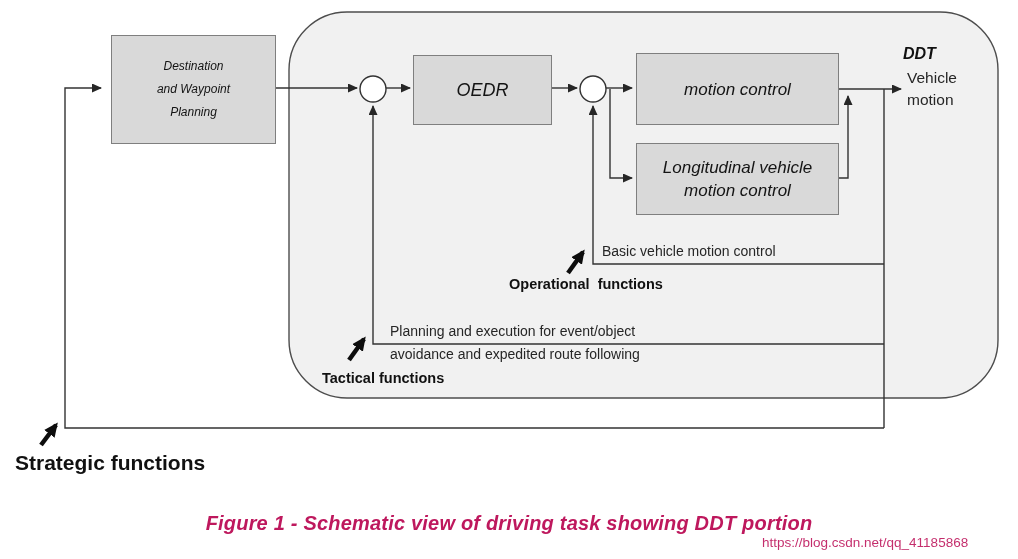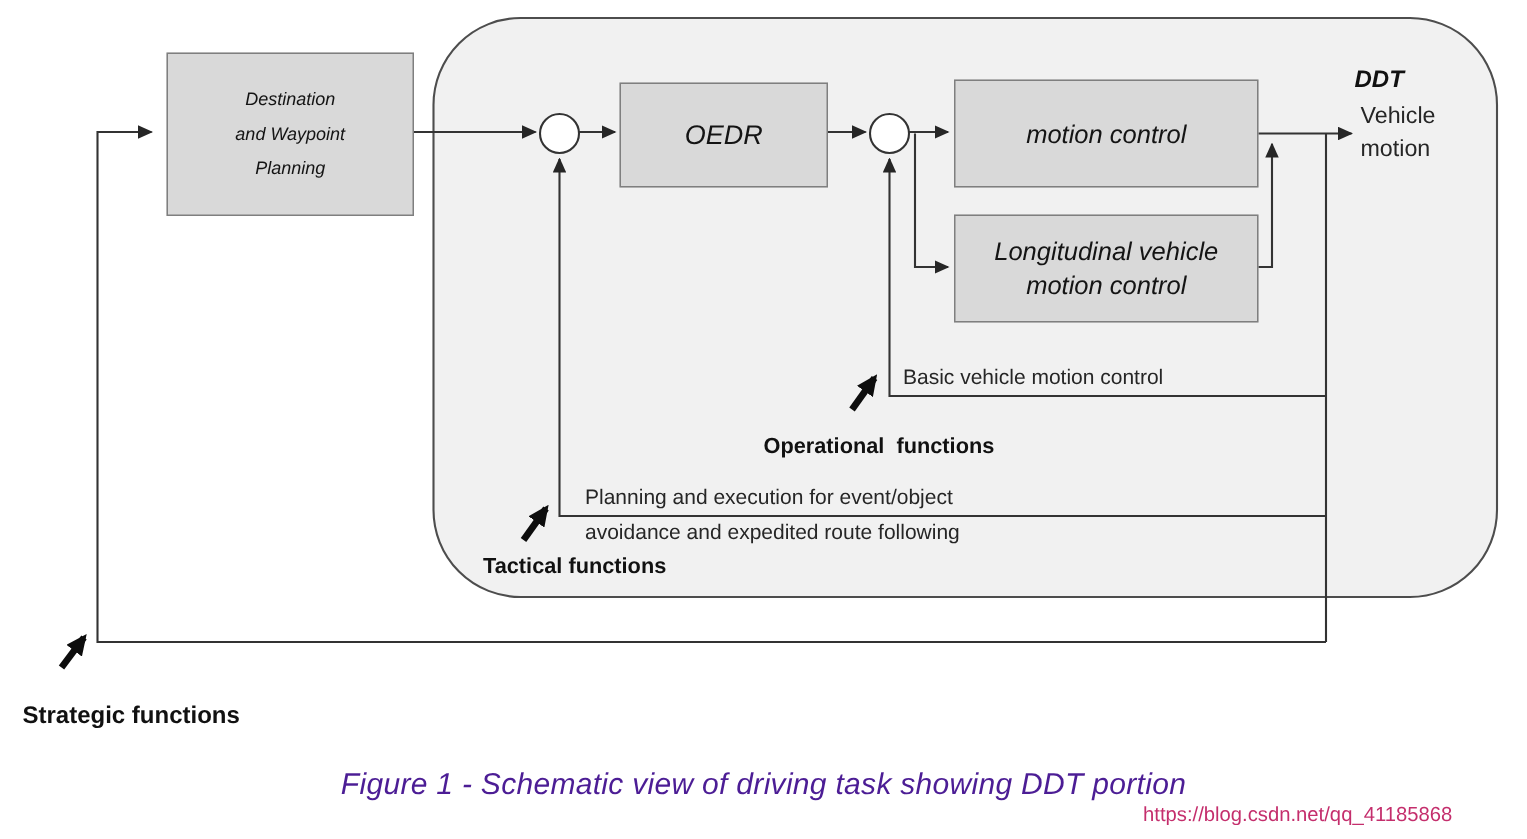--- a/index.html
+++ b/index.html
@@ -25,30 +25,30 @@
   .lbl{position:absolute;white-space:nowrap;color:#262626;}
   .bold{font-weight:bold;color:#111;}
   .pre{white-space:pre;}
   #destination-box{left:111px;top:35px;width:163px;height:107px;font-size:12px;line-height:23px;font-style:italic;}
   #oedr-box{left:413px;top:55px;width:137px;height:68px;font-size:18px;font-style:italic;justify-content:center;}
   #lateral-box{left:636px;top:53px;width:201px;height:70px;font-size:17px;line-height:23px;font-style:italic;}
   #longitudinal-box{left:636px;top:143px;width:201px;height:70px;font-size:17px;line-height:23px;font-style:italic;}
   #ddt-label{left:903px;top:18px;font-size:16px;font-weight:bold;font-style:italic;color:#111;margin-top:27px;}
   #vehicle-motion{left:907px;top:67px;font-size:15.5px;line-height:22px;}
   #basic-label{left:602px;top:243px;font-size:14px;}
-  #operational-label{left:509px;top:276px;font-size:14.5px;margin-top:14px;}
+  #operational-label{left:509px;top:276px;font-size:14.5px;}
   #planning-line1{left:390px;top:323px;font-size:14px;}
   #planning-line2{left:390px;top:346px;font-size:14px;}
   #tactical-label{left:322px;top:370px;font-size:14.5px;}
   #route-label{left:80px;top:406px;font-size:14px;}
-  #strategic-label{left:15px;top:469px;font-size:16px;}
+  #strategic-label{left:15px;top:451px;font-size:21px;}
   #figure-caption{
     position:absolute;left:0;top:512px;width:100%;
-    text-align:center;font-size:20px;font-weight:normal;font-style:italic;
-    color:#4c1d95;letter-spacing:0.2px;
+    text-align:center;font-size:20px;font-weight:bold;font-style:italic;
+    color:#be185d;letter-spacing:0.2px;
   }
   #watermark{
     position:absolute;left:762px;top:535px;
     font-size:13.5px;color:#be185d;opacity:0.9;white-space:nowrap;
   }
 </style>
 </head>
 <body>
 
 <div id="stage">

